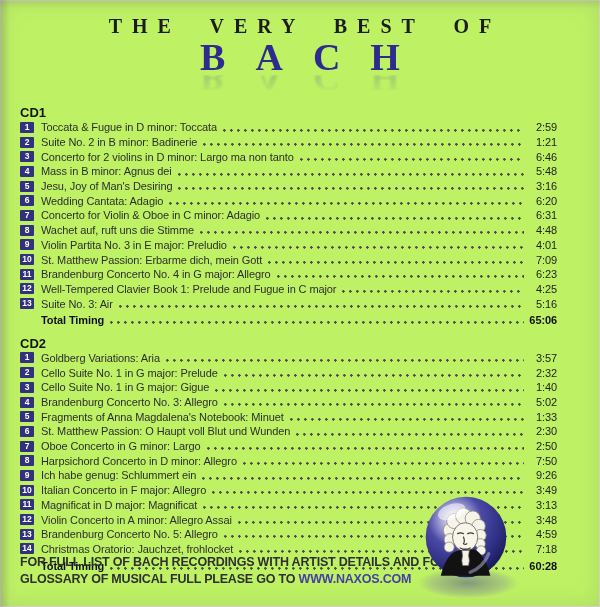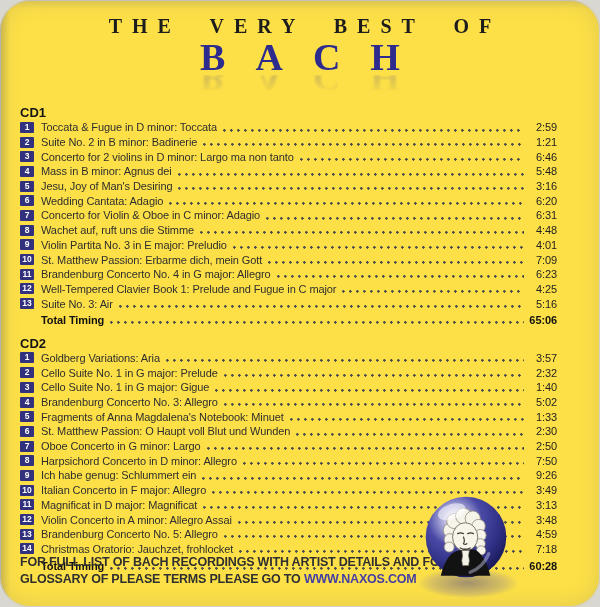--- a/index.html
+++ b/index.html
@@ -1,22 +1,21 @@
 <!DOCTYPE html>
 <html><head>
 <meta charset="utf-8">
 <style>
   html,body{margin:0;padding:0;background:#d9d7d2;}
   .page{
     position:relative;width:600px;height:607px;overflow:hidden;
-    background:#fde047;
+    background:#bef264;
     box-shadow: inset 0 0 0 1px #d2d0ca, inset 0 0 22px rgba(120,115,105,.22);
     font-family:"Liberation Sans", sans-serif;
     color:#2b2b2b;
-    border-radius:30px;
   }
   .page::before{ 
     content:"";position:absolute;left:0;top:0;width:100%;height:100%;pointer-events:none;
     background:
       linear-gradient(90deg, rgba(90,88,82,.25), rgba(90,88,82,0) 10px),
       linear-gradient(180deg, rgba(120,118,112,.18), rgba(120,118,112,0) 9px);
   }
   
   .title1{
     margin-top:15px;text-align:center;
@@ -263,21 +262,21 @@
       </div>
     <div class="row total">
       <span class="ttl">Total Timing</span>
       <span class="leader"></span>
       <span class="time">60:28</span>
     </div>
   </section>
 
   <div class="footer">
     <div>FOR FULL LIST OF BACH RECORDINGS WITH ARTIST DETAILS AND FOR A</div>
-    <div><span>GLOSSARY OF PLEASE TERMS PLEASE GO TO </span><span class="naxos-link">WWW.NAXOS.COM</span></div>
+    <div><span>GLOSSARY OF MUSICAL FULL PLEASE GO TO </span><span class="naxos-link">WWW.NAXOS.COM</span></div>
   </div>
 
   <div class="orb-shadow"></div>
   <div class="orb">
     <svg viewBox="0 0 100 100" width="84" height="84">
       <defs>
         <radialGradient id="sph" cx="36%" cy="28%" r="80%">
           <stop offset="0%" stop-color="#ffffff"></stop>
           <stop offset="14%" stop-color="#c6c6e8"></stop>
           <stop offset="42%" stop-color="#4a49a6"></stop>

